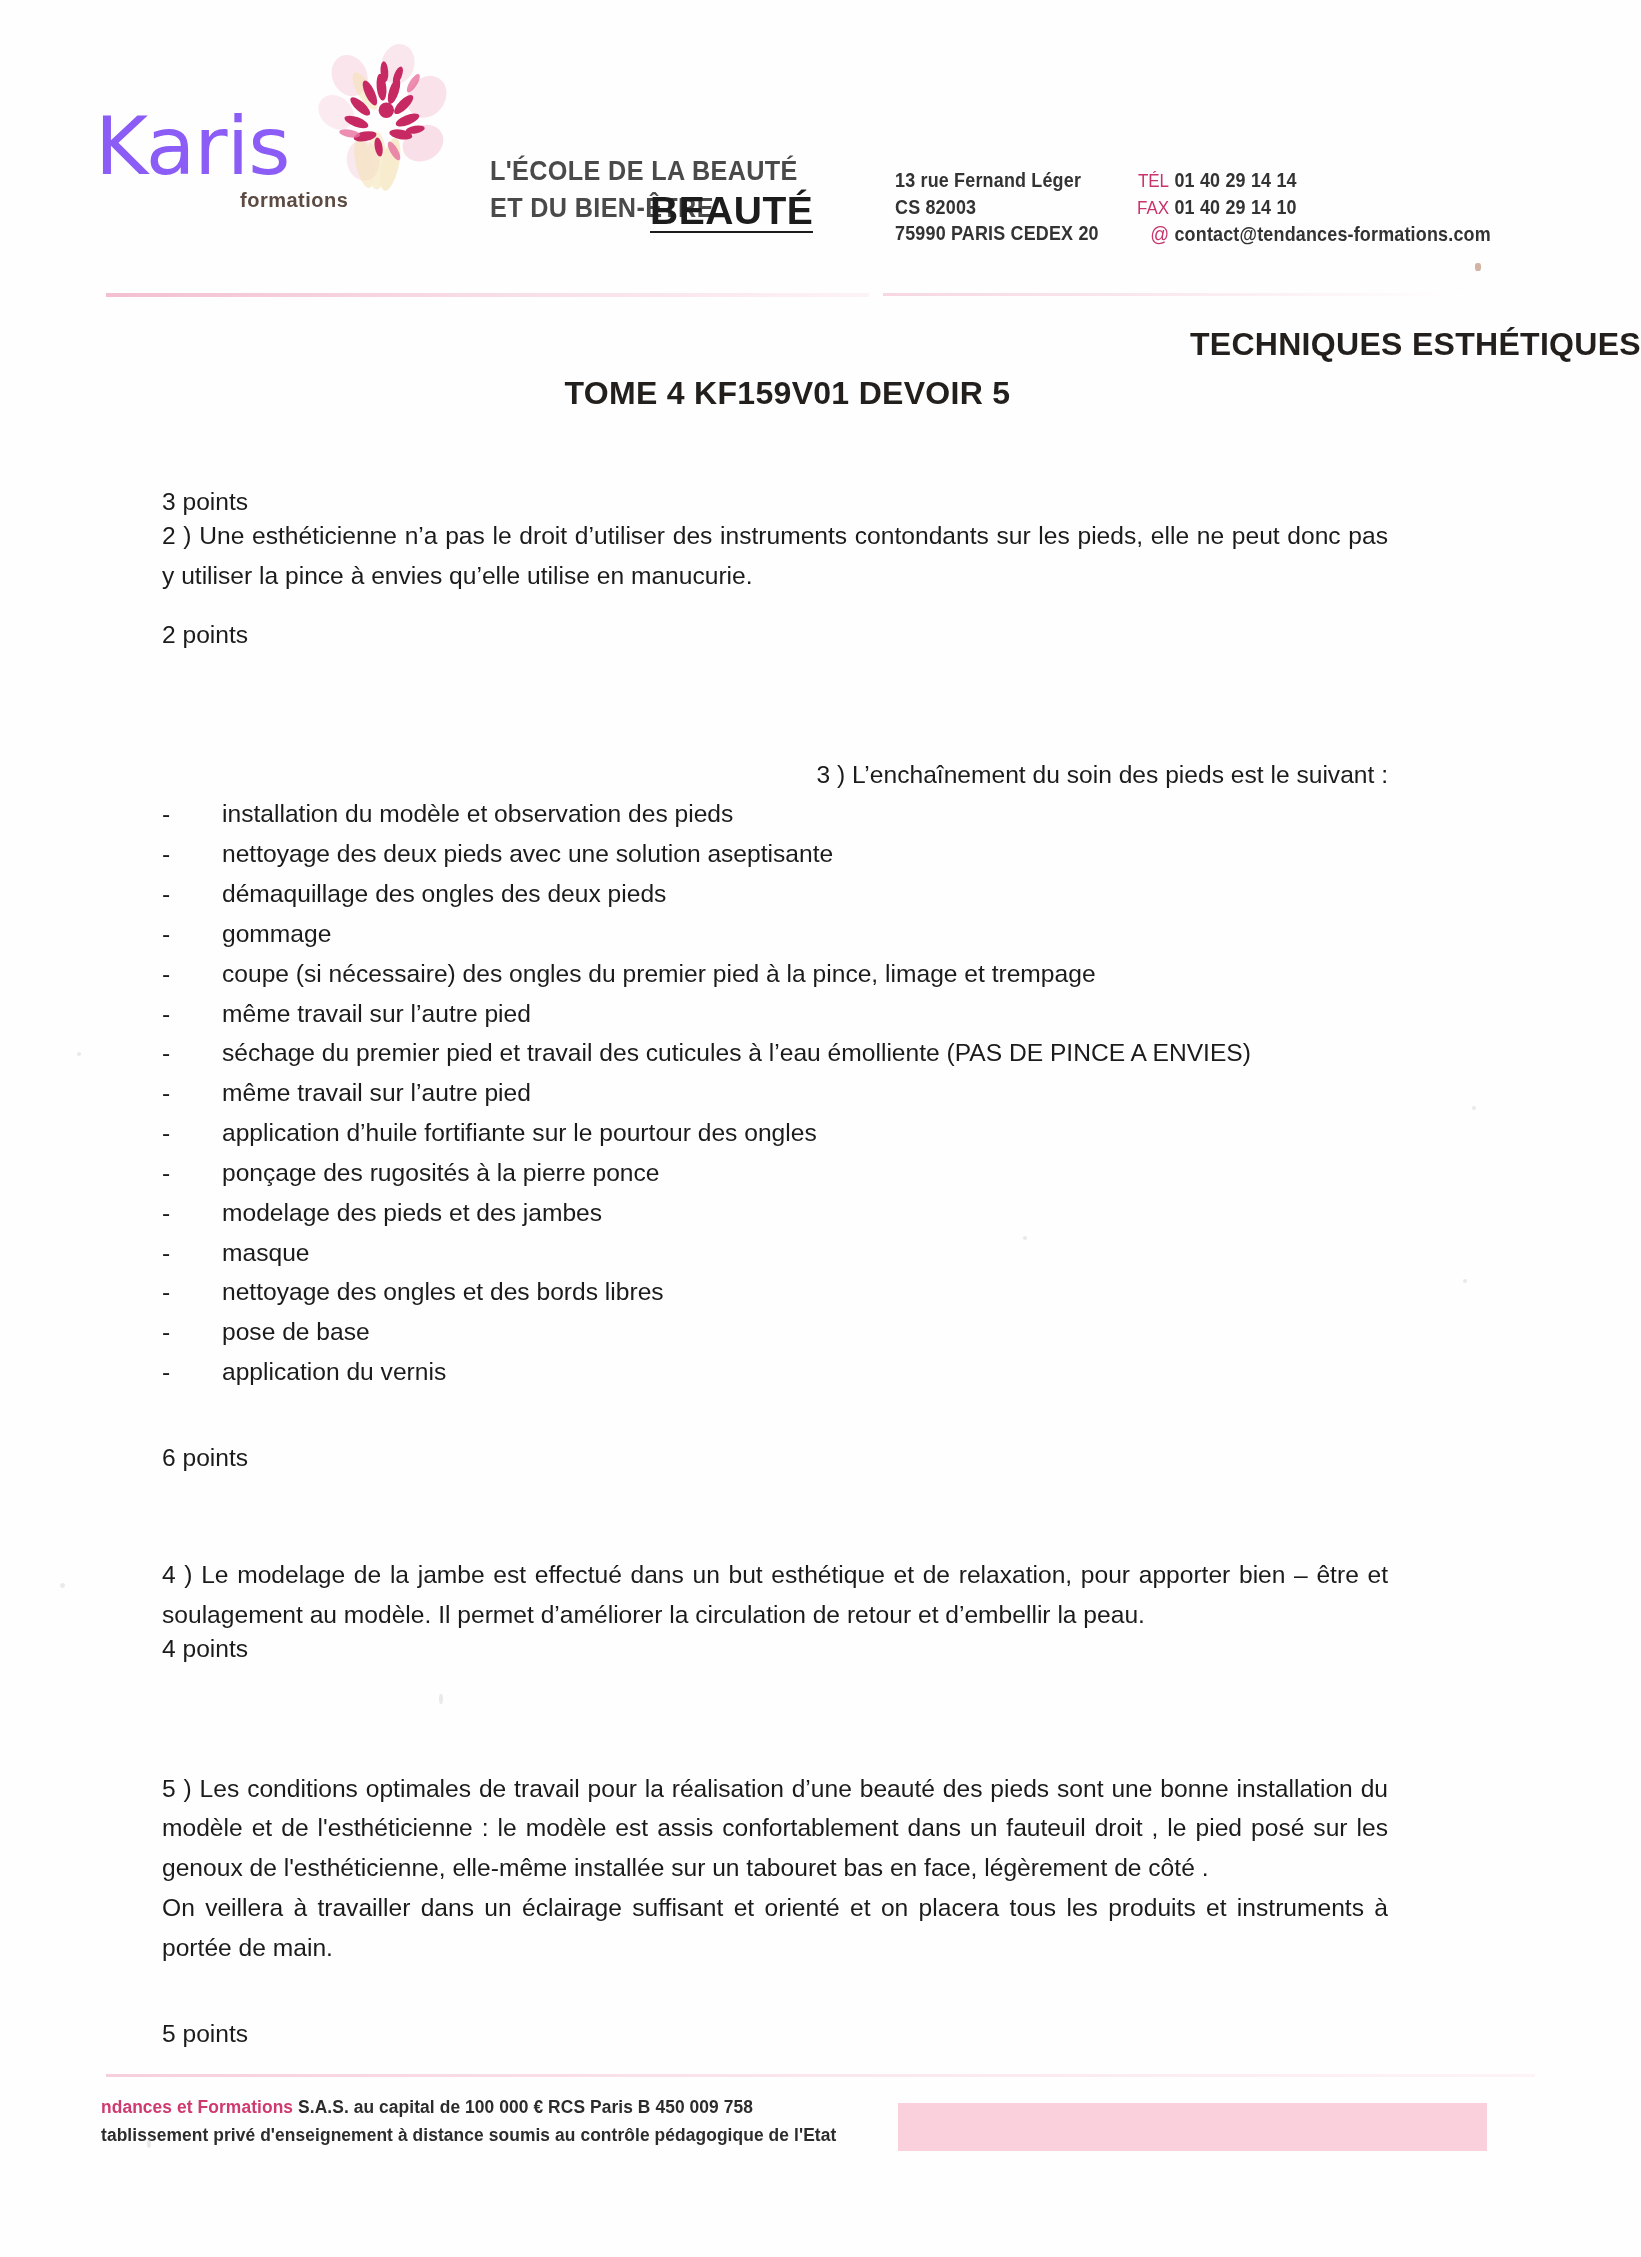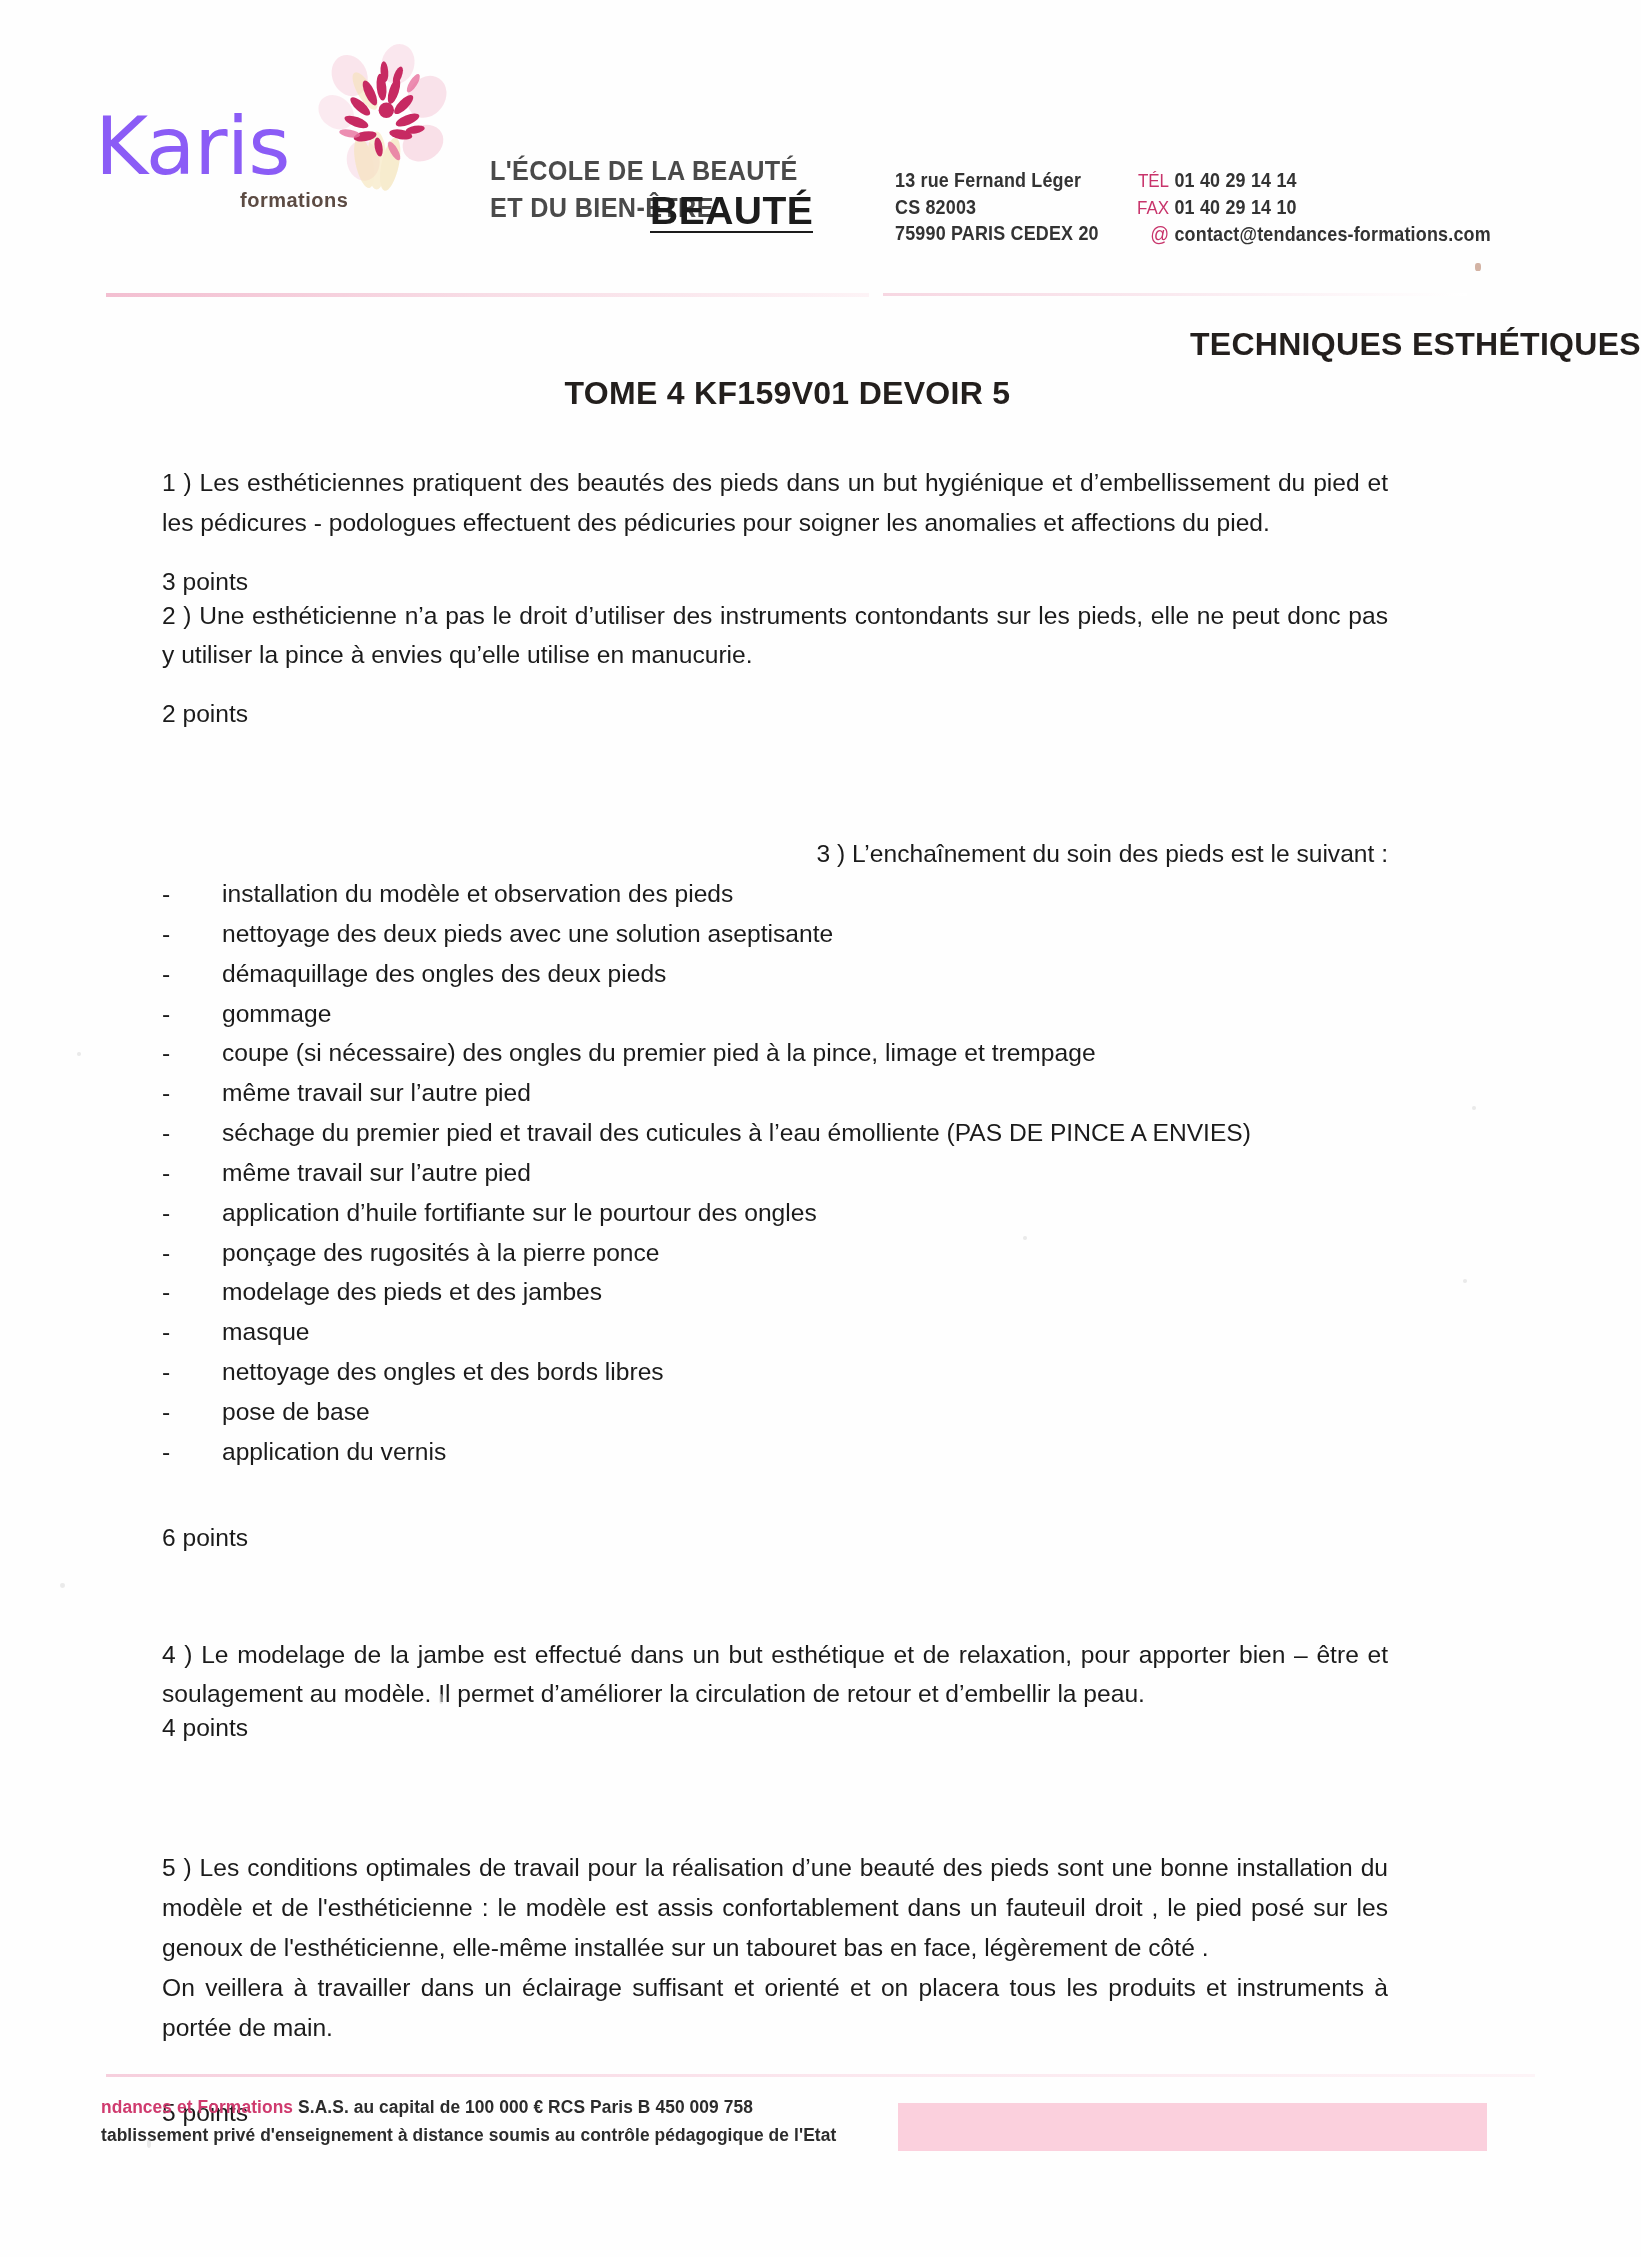--- a/index.html
+++ b/index.html
@@ -353,21 +353,20 @@
     <div class="rule-left"></div>
     <div class="rule-right"></div>
     <div class="rule-dot"></div>
   </div>
 
   <div class="doc-title">TECHNIQUES ESTHÉTIQUES</div>
   <div class="doc-subtitle">TOME 4 KF159V01 DEVOIR 5</div>
 
   <div class="body-area">
 
-    <p class="para">1 ) Les esthéticiennes pratiquent des beautés des pieds dans un but hygiénique et d’embellissement du pied et les pédicures - podologues effectuent des pédicuries pour soigner les anomalies et affections du pied.</p>
     <div class="spacer-sm"></div>
     <p class="points">3 points</p>
 
     <p class="para">2 ) Une esthéticienne n’a pas le droit d’utiliser des instruments contondants sur les pieds, elle ne peut donc pas y utiliser la pince à envies qu’elle utilise en manucurie.</p>
     <div class="spacer-sm"></div>
     <p class="points">2 points</p>
 
     <div class="spacer-xl"></div>
 
     <p class="para no-justify">3 ) L’enchaînement du soin des pieds est le suivant :</p>

